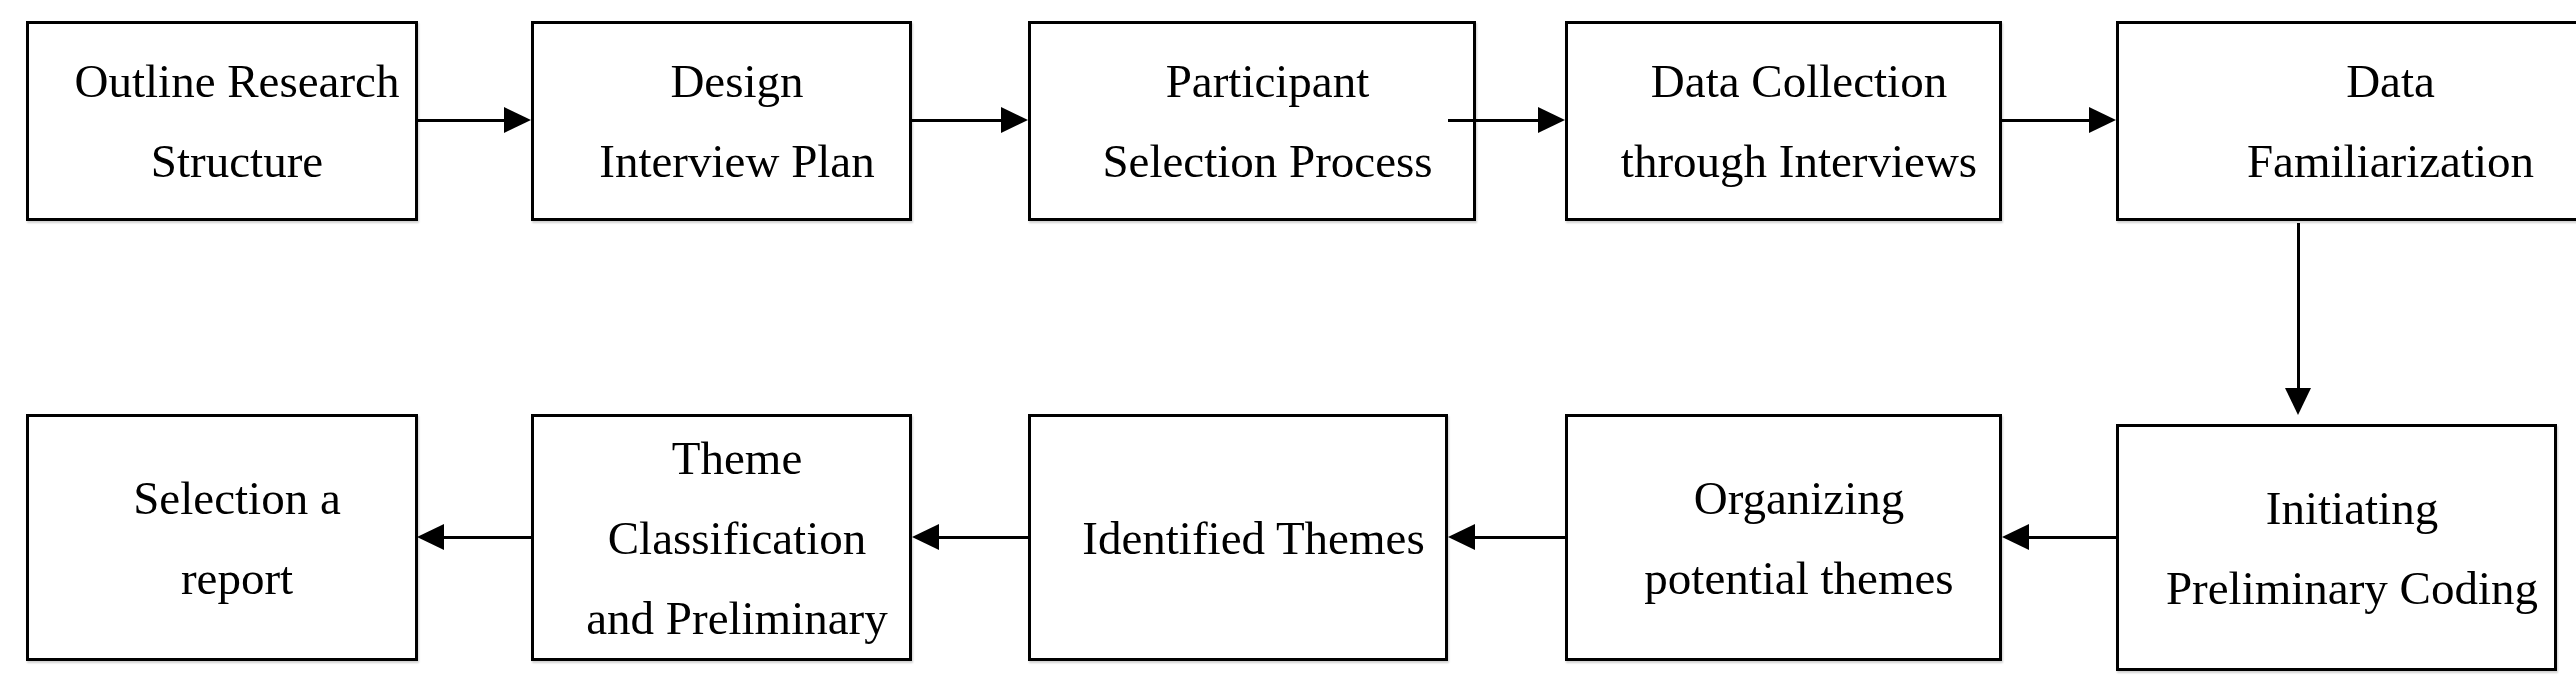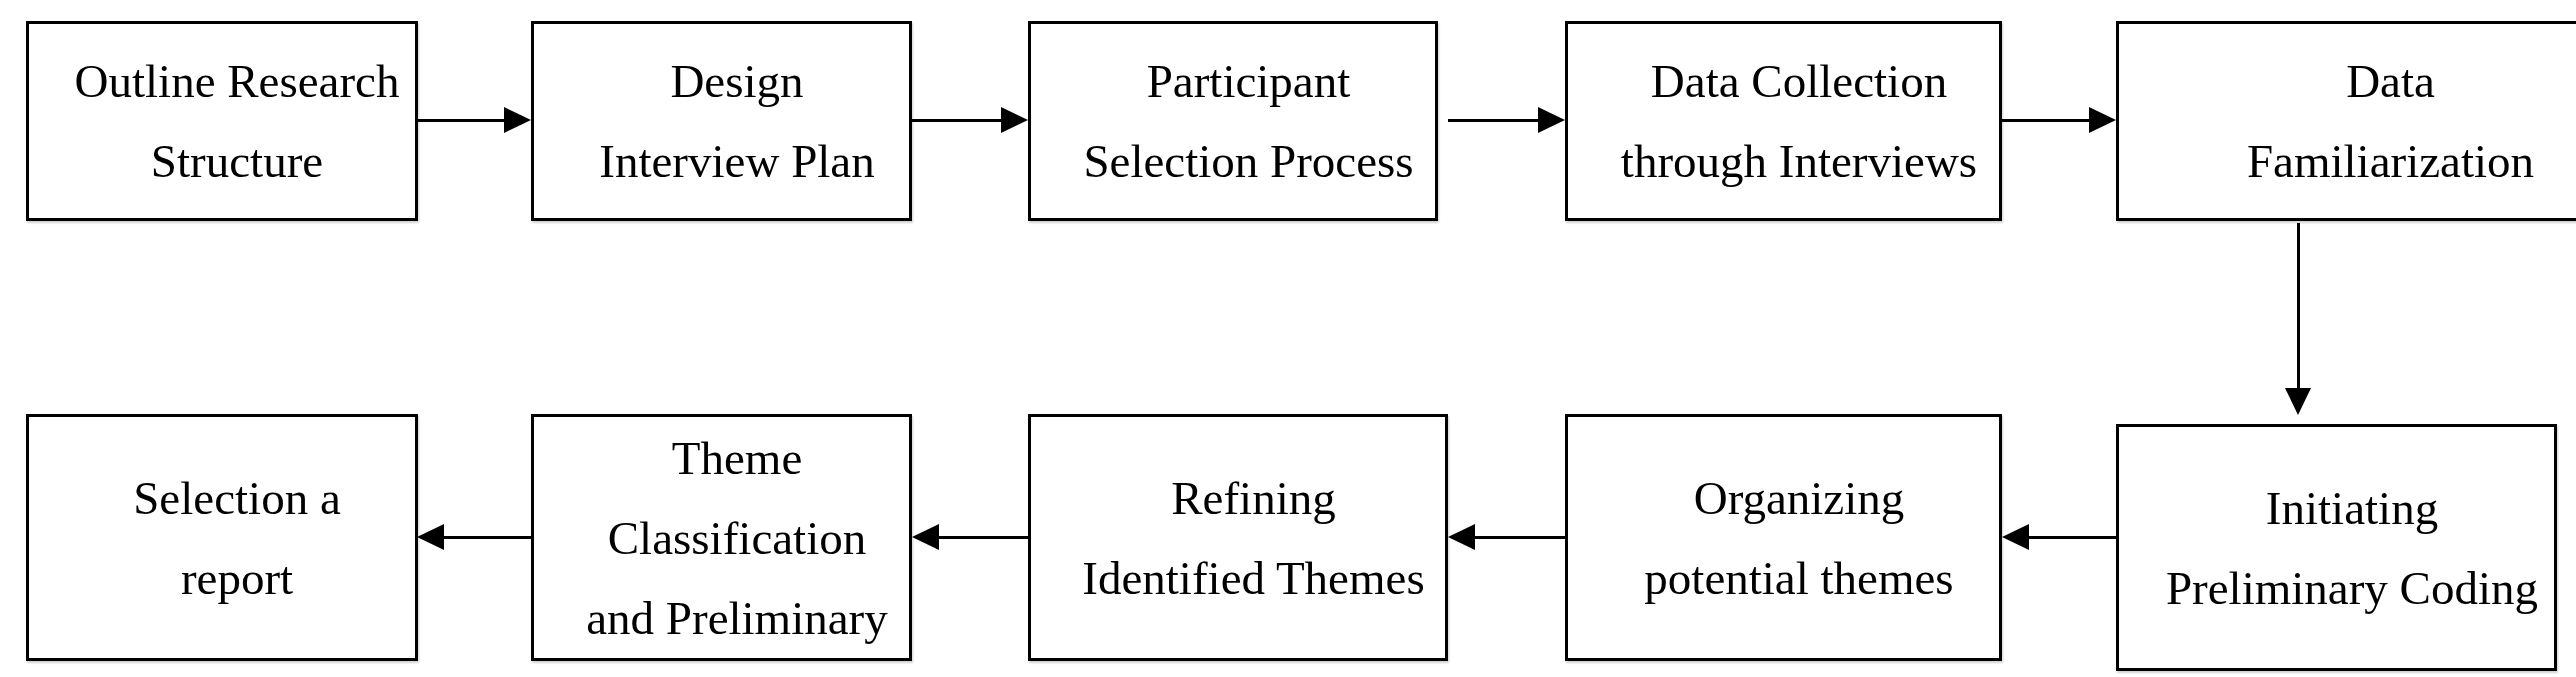--- a/index.html
+++ b/index.html
@@ -61,21 +61,21 @@
   <div class="node" style="left:25.5px; top:21px; width:392px; height:200px">
     <div class="line">Outline Research</div>
     <div class="line">Structure</div>
   </div>
 
   <div class="node" style="left:531px; top:21px; width:381px; height:200px">
     <div class="line">Design</div>
     <div class="line">Interview Plan</div>
   </div>
 
-  <div class="node" style="left:1028px; top:21px; width:410px; height:200px">
+  <div class="node" style="left:1028px; top:21px; width:448px; height:200px">
     <div class="line">Participant</div>
     <div class="line">Selection Process</div>
   </div>
 
   <div class="node" style="left:1565px; top:21px; width:437px; height:200px">
     <div class="line">Data Collection</div>
     <div class="line">through Interviews</div>
   </div>
 
   <div class="node" style="left:2116px; top:21px; width:518px; height:200px">
@@ -87,21 +87,20 @@
     <div class="line">Initiating</div>
     <div class="line">Preliminary Coding</div>
   </div>
 
   <div class="node" style="left:1565px; top:414px; width:437px; height:247px">
     <div class="line">Organizing</div>
     <div class="line">potential themes</div>
   </div>
 
   <div class="node" style="left:1028px; top:414px; width:420px; height:247px">
-    <div class="line">Refining</div>
     <div class="line">Identified Themes</div>
   </div>
 
   <div class="node" style="left:531px; top:414px; width:381px; height:247px">
     <div class="line">Theme</div>
     <div class="line">Classification</div>
     <div class="line">and Preliminary</div>
   </div>
 
   <div class="node" style="left:25.5px; top:414px; width:392px; height:247px">

